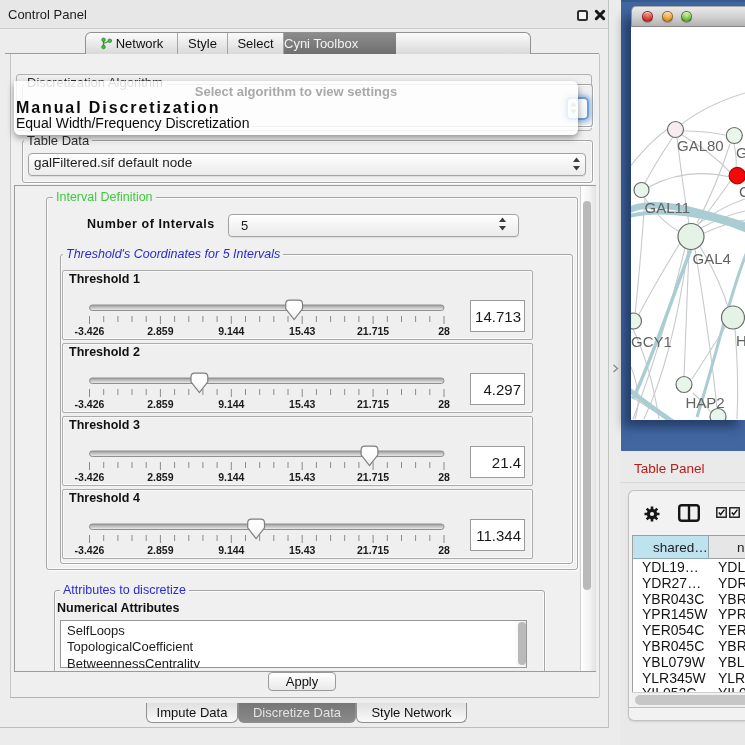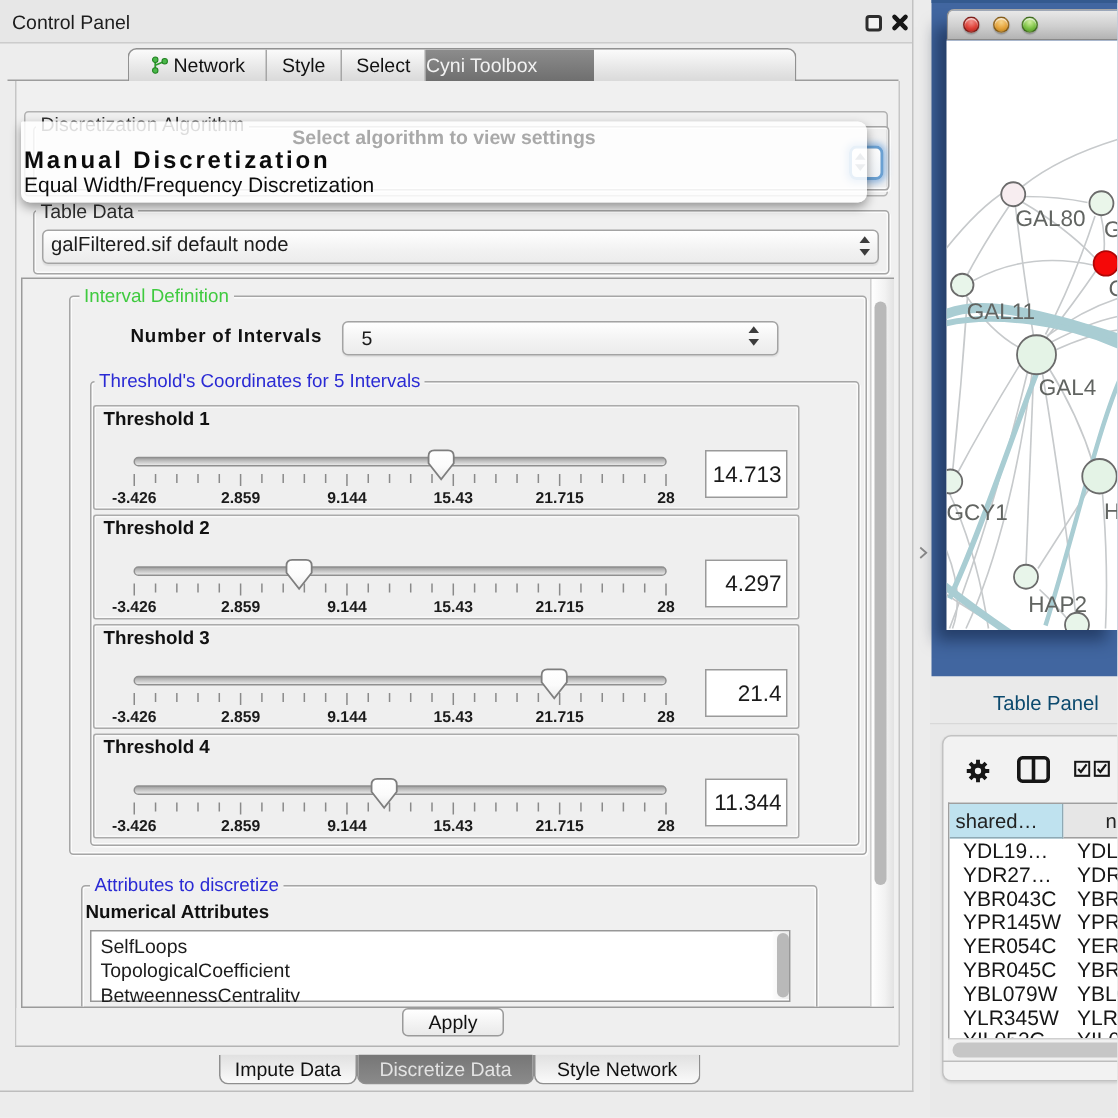--- a/index.html
+++ b/index.html
@@ -54,21 +54,21 @@
 <div class="abs etch" style="left:46px;top:197px;width:530px;height:371px;"></div>
 <div class="gtitle" style="left:53px;top:191px;font-size:12.5px;color:#3fca3f;">Interval Definition</div>
 <div class="abs" style="left:87px;top:216.5px;font-size:12.5px;font-weight:bold;letter-spacing:0.55px;color:#111;">Number of Intervals</div>
 <div class="combo" style="left:228px;top:214px;width:289px;height:21px;"></div>
 <div class="abs" style="left:241px;top:218px;font-size:13px;color:#1c1c1c;">5</div>
 <svg class="abs" style="left:498px;top:217px;" width="9" height="14" viewBox="0 0 9 14">
     <path d="M4.5 0.5 L8 5 L1 5 Z" fill="#3c3c3c"></path>
     <path d="M4.5 13.5 L8 9 L1 9 Z" fill="#3c3c3c"></path>
   </svg>
 <div class="abs etch" style="left:60px;top:254px;width:511px;height:308px;"></div>
-<div class="gtitle" style="left:63px;top:248px;font-size:12.5px;color:#2a2ad4;">Threshold's Coordinates for 5 Intervals</div>
+<div class="gtitle" style="left:63px;top:248px;font-size:12.5px;color:#2a2ad4;font-style:italic;">Threshold's Coordinates for 5 Intervals</div>
 <div class="abs" style="left:62px;top:270px;width:471px;height:70px;background:#efefef;border:1px solid #ababab;border-radius:2px;box-shadow:inset 0 0 0 1px rgba(255,255,255,.6);box-sizing:border-box;"></div>
 <div class="abs" style="left:69px;top:272px;font-size:12.5px;font-weight:bold;color:#111;">Threshold 1</div>
 <svg class="abs" style="left:70px;top:296px;" width="392" height="42" viewBox="0 0 392 42">
     <defs>
       <linearGradient id="tr1" x1="0" y1="0" x2="0" y2="1">
         <stop offset="0" stop-color="#9a9a9a"></stop>
         <stop offset="0.5" stop-color="#c6c6c6"></stop>
         <stop offset="1" stop-color="#efefef"></stop>
       </linearGradient>
       <linearGradient id="th1" x1="0" y1="0" x2="0" y2="1">
@@ -242,21 +242,21 @@
 <text x="105" y="131" font-size="15" fill="#616461" font-family="Liberation Sans,sans-serif">G.</text>
 <text x="108" y="170" font-size="15" fill="#616461" font-family="Liberation Sans,sans-serif">C.</text>
 <text x="13.5" y="185.5" font-size="15" fill="#616461" font-family="Liberation Sans,sans-serif">GAL11</text>
 <text x="61.5" y="236.5" font-size="15" fill="#616461" font-family="Liberation Sans,sans-serif">GAL4</text>
 <text x="0" y="319.5" font-size="15" fill="#616461" font-family="Liberation Sans,sans-serif">GCY1</text>
 <text x="105" y="319" font-size="15" fill="#616461" font-family="Liberation Sans,sans-serif">H</text>
 <text x="54.5" y="381" font-size="15" fill="#616461" font-family="Liberation Sans,sans-serif">HAP2</text>
 </svg>
 </div>
 <div class="abs" style="left:620px;top:451px;width:125px;height:31px;background:#eaeaea;border-bottom:1px solid #d8d8d8;"></div>
-<div class="abs" style="left:634px;top:461px;font-size:13.5px;color:#0c4a6e;margin-left:28px;">Table Panel</div>
+<div class="abs" style="left:634px;top:461px;font-size:13.5px;color:#b91c1c;">Table Panel</div>
 <div class="abs" style="left:620px;top:483px;width:125px;height:262px;background:#e9e9e9;"></div>
 <div class="abs" style="left:628px;top:490px;width:117px;height:231px;background:#f2f2f2;border:1px solid #c2c2c2;border-right:none;border-radius:6px 0 0 6px;box-shadow:0 1px 2px rgba(0,0,0,.12);box-sizing:border-box;"></div>
 <svg class="abs" style="left:643px;top:505px;" width="18" height="18" viewBox="0 0 18 18">
 <g fill="#161616">
       <circle cx="9" cy="9" r="5.2"></circle>
 <g stroke="#161616" stroke-width="2.6">
 <path d="M9 1.5 V5 M9 13 V16.5 M1.5 9 H5 M13 9 H16.5 M3.7 3.7 L6.2 6.2 M11.8 11.8 L14.3 14.3 M14.3 3.7 L11.8 6.2 M6.2 11.8 L3.7 14.3"></path>
       </g>
 <circle cx="9" cy="9" r="2.1" fill="#f2f2f2"></circle>
     </g>
@@ -267,21 +267,21 @@
   </svg>
 <svg class="abs" style="left:716px;top:507px;" width="11" height="11" viewBox="0 0 11 11">
     <rect x="0.8" y="0.8" width="9.4" height="9.4" fill="none" stroke="#161616" stroke-width="1.4"></rect>
     <path d="M2.8 5.6 L4.6 7.6 L8.4 2.6" stroke="#161616" stroke-width="1.5" fill="none"></path>
   </svg>
 <svg class="abs" style="left:728.5px;top:507px;" width="11" height="11" viewBox="0 0 11 11">
     <rect x="0.8" y="0.8" width="9.4" height="9.4" fill="none" stroke="#161616" stroke-width="1.4"></rect>
     <path d="M2.8 5.6 L4.6 7.6 L8.4 2.6" stroke="#161616" stroke-width="1.5" fill="none"></path>
   </svg>
 <div class="abs" style="left:632px;top:535px;width:113px;height:157px;background:#ffffff;border-left:1px solid #9f9f9f;border-top:1px solid #9f9f9f;overflow:hidden;box-sizing:border-box;">
-<div class="abs" style="left:0;top:0;width:76px;height:23px;background:#bfe2ef;border-right:1px solid #8fa9b4;border-bottom:1px solid #8fa9b4;box-sizing:border-box;font-size:13.5px;line-height:23px;color:#222;padding-left:4px;">shared…</div>
+<div class="abs" style="left:0;top:0;width:76px;height:23px;background:#bfe2ef;border-right:1px solid #8fa9b4;border-bottom:1px solid #8fa9b4;box-sizing:border-box;font-size:13.5px;line-height:23px;color:#222;padding-left:20px;">shared…</div>
 <div class="abs" style="left:76px;top:0;width:120px;height:23px;background:#e6e6e6;border-bottom:1px solid #9f9f9f;box-sizing:border-box;font-size:13.5px;line-height:23px;color:#222;padding-left:28px;">n…</div>
 <div class="abs" style="left:9px;top:23px;font-size:14px;color:#161616;">YDL19…</div>
 <div class="abs" style="left:85px;top:23px;font-size:14px;color:#161616;">YDL194W</div>
 <div class="abs" style="left:9px;top:38.8px;font-size:14px;color:#161616;">YDR27…</div>
 <div class="abs" style="left:85px;top:38.8px;font-size:14px;color:#161616;">YDR277C</div>
 <div class="abs" style="left:9px;top:54.599999999999994px;font-size:14px;color:#161616;">YBR043C</div>
 <div class="abs" style="left:85px;top:54.599999999999994px;font-size:14px;color:#161616;">YBR043C</div>
 <div class="abs" style="left:9px;top:70.39999999999999px;font-size:14px;color:#161616;">YPR145W</div>
 <div class="abs" style="left:85px;top:70.39999999999999px;font-size:14px;color:#161616;">YPR145W</div>
 <div class="abs" style="left:9px;top:86.19999999999999px;font-size:14px;color:#161616;">YER054C</div>

